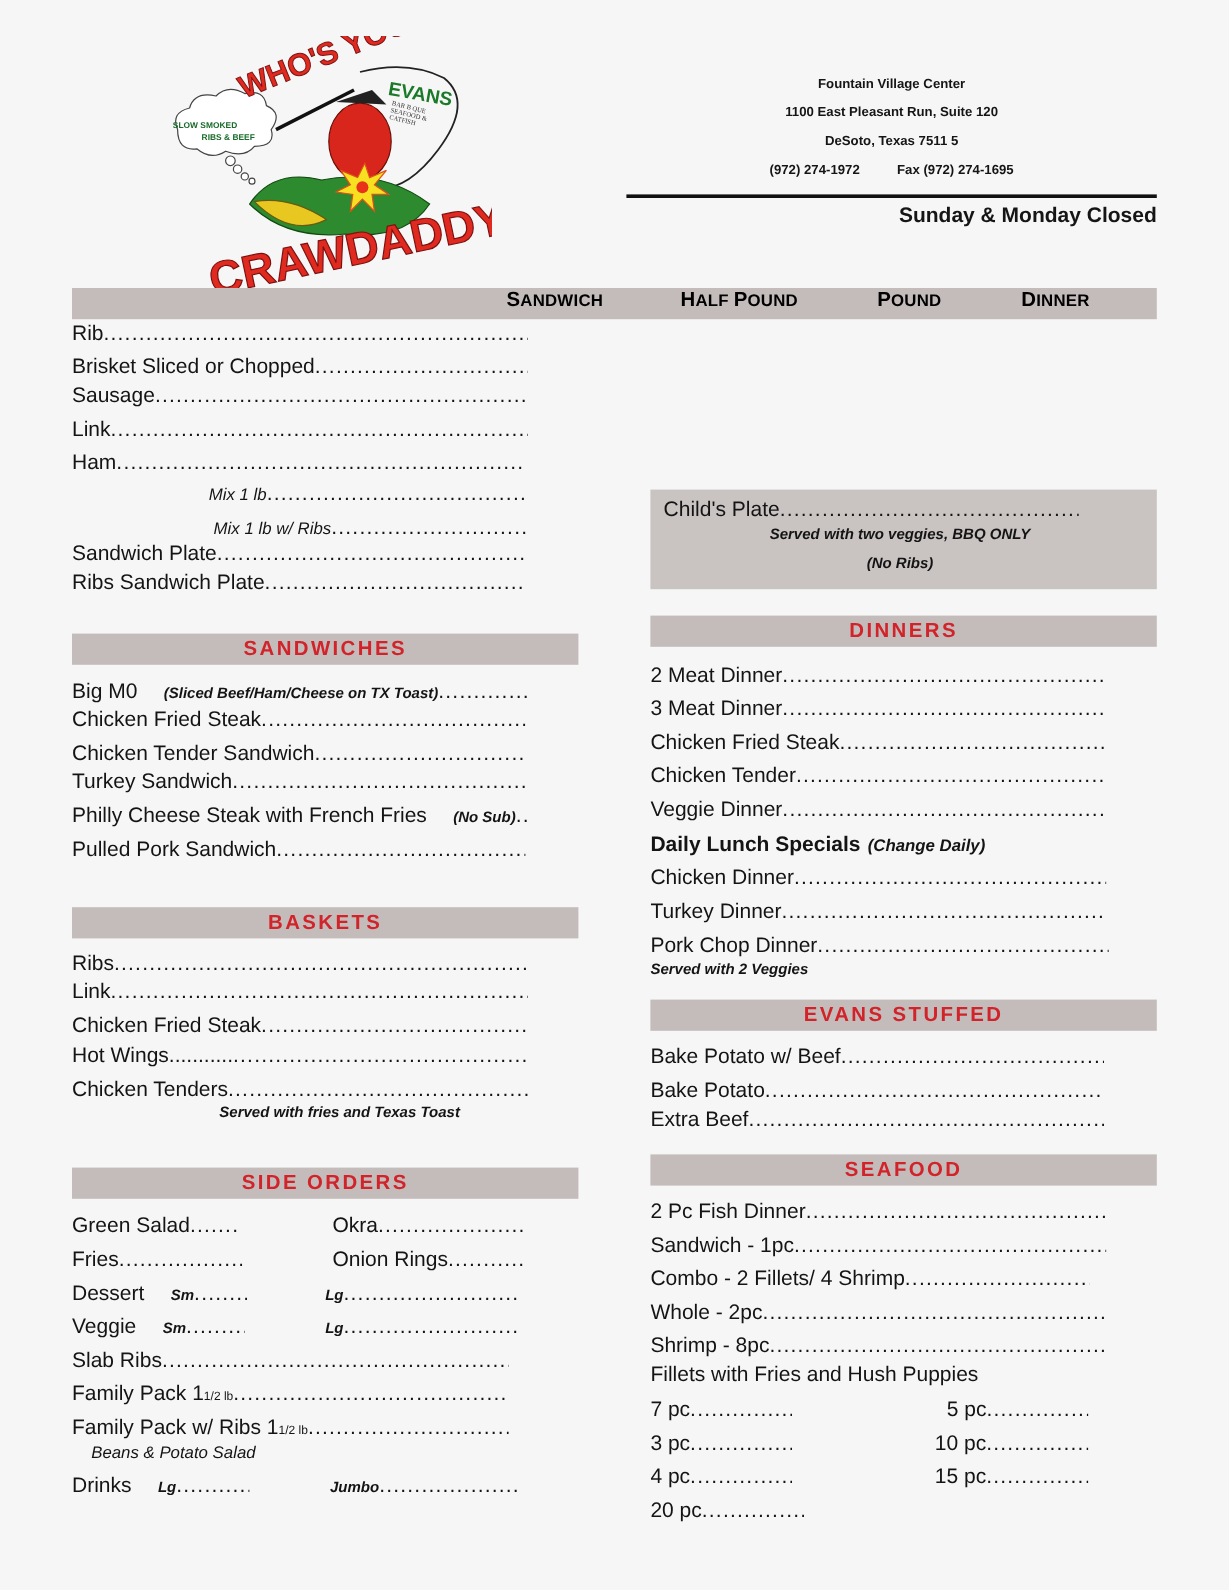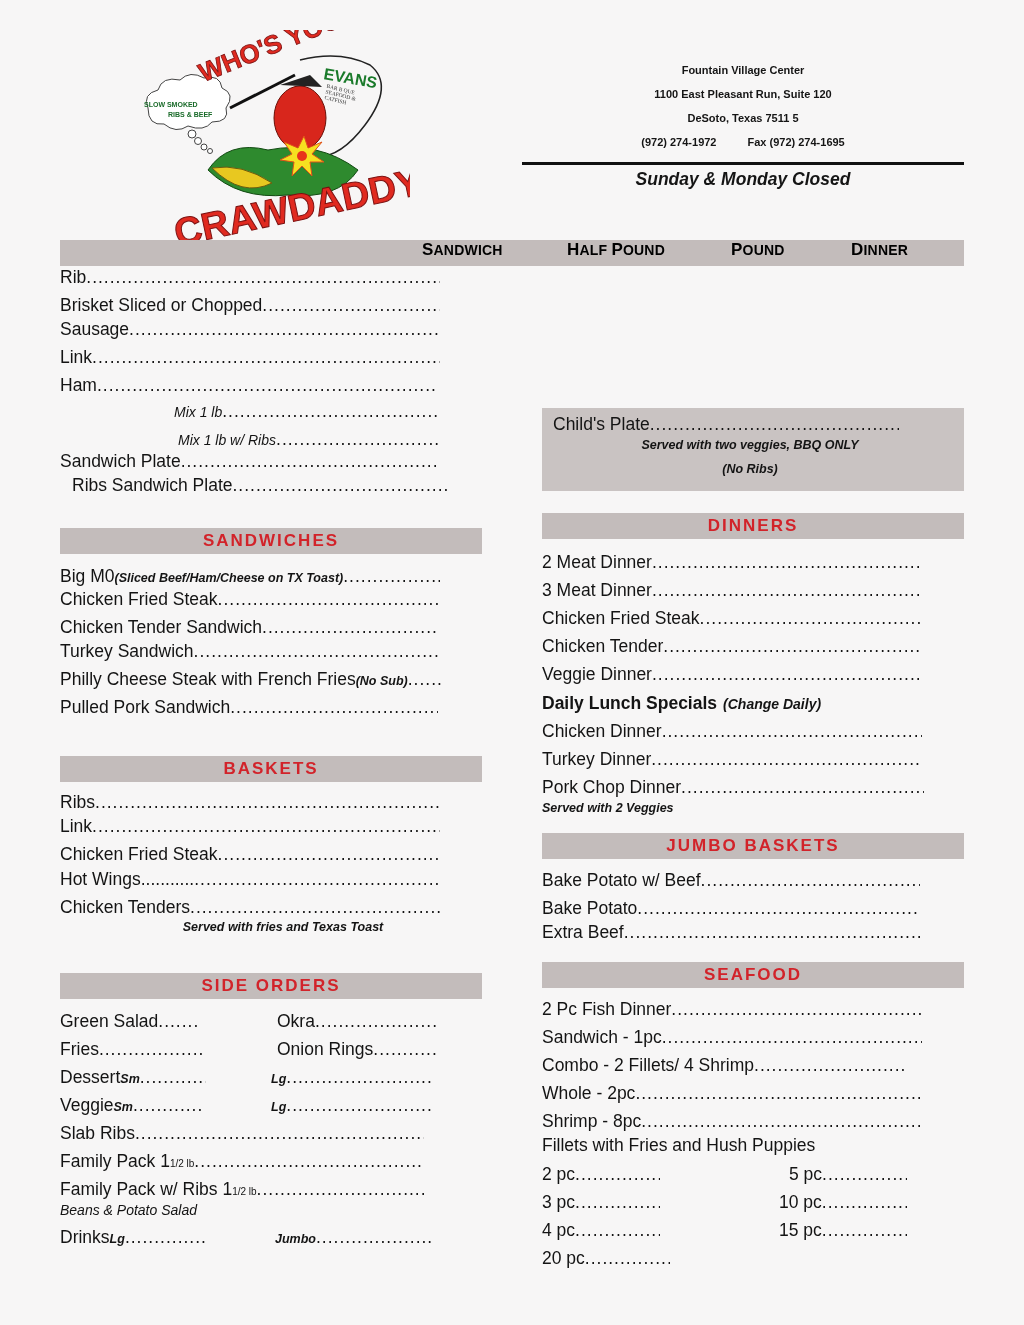--- a/index.html
+++ b/index.html
@@ -9,34 +9,34 @@
   .abs { position: absolute; }
 
   
   .logo { left: 130px; top: 30px; width: 280px; height: 210px; }
   .logo svg { width: 100%; height: 100%; }
 
   
   .contact { left: 522px; top: 58px; width: 442px; text-align: center; font-weight: bold; font-size: 11px; line-height: 24px; color: #151515; }
   .contact .phones { display: flex; justify-content: center; gap: 31px; }
   .header-rule { left: 522px; top: 162px; width: 442px; height: 3px; background: #111; }
-  .hours { left: 522px; top: 167px; width: 442px; text-align: center; font-weight: bold; font-style: italic; font-size: 17.5px; line-height: 24px; color: #151515; }
+  .hours { left: 522px; top: 167px; width: 442px; text-align: right; font-weight: bold; font-size: 17.5px; line-height: 24px; color: #151515; }
 
   
   .col-bar { left: 60px; top: 240px; width: 904px; height: 26px; background: #c3bcbb; }
   .col-label { position: absolute; top: 0; color: #000000; font-weight: bold; font-size: 14px; font-variant: small-caps; letter-spacing: 0.2px; }
   .col-label .cap { font-size: 17px; }
 
   
   .sec-bar { height: 26px; background: #c3bcbb; text-align: center; color: #d2232a; font-weight: bold; font-size: 17px; letter-spacing: 2px; line-height: 26px; }
 
   
   .line { position: absolute; font-size: 17.5px; white-space: nowrap; color: #141414; display: flex; align-items: baseline; overflow: hidden; }
   .line .name { flex: 0 0 auto; }
-  .line .note { font-style: italic; font-weight: bold; font-size: 12.5px; margin-left: 0; flex: 0 0 auto; }
+  .line .note { font-style: italic; font-weight: bold; font-size: 12.5px; margin-left: 22px; flex: 0 0 auto; }
   .line .dots { flex: 1 1 auto; overflow: hidden; letter-spacing: 1px; }
   .line .dots::after { content: "........................................................................................................................................................"; }
   .line.ital .name { font-style: italic; font-size: 14px; }
   .line sup { font-size: 10px; vertical-align: super; line-height: 0; }
 
   .sub { position: absolute; font-style: italic; font-weight: bold; font-size: 12.5px; color: #141414; text-align: center; }
 
   
   .child-box { left: 542px; top: 408px; width: 422px; height: 83px; background: #c9c3c2; }
 
@@ -127,21 +127,21 @@
     <span class="dots"></span>
   </div>
 <div class="line ital" style="left:178px;top:429px;width:262px">
     <span class="name">Mix 1 lb w/ Ribs</span>
     <span class="dots"></span>
   </div>
 <div class="line" style="left:60px;top:451px;width:380px">
     <span class="name">Sandwich Plate </span>
     <span class="dots"></span>
   </div>
-<div class="line" style="left:72px;top:475px;width:378px">
+<div class="line" style="left:60px;top:475px;width:378px">
     <span class="name">Ribs Sandwich Plate</span>
     <span class="dots"></span>
   </div>
 
 <div class="abs child-box"></div>
 <div class="line" style="left:553px;top:414px;width:346px">
     <span class="name">Child's Plate</span>
     <span class="dots"></span>
   </div>
 <div class="sub" style="left:542px;top:438px;width:416px">Served with two veggies, BBQ ONLY</div>
@@ -240,21 +240,21 @@
 <div class="line" style="left:60px;top:1151px;width:364px">
     <span class="name">Family Pack 1</span>
     <sup>1/2 lb</sup>
     <span class="dots"></span>
   </div>
 <div class="line" style="left:60px;top:1179px;width:364px">
     <span class="name">Family Pack w/ Ribs 1</span>
     <sup>1/2 lb</sup>
     <span class="dots"></span>
   </div>
-<div class="sub" style="left:60px;top:1202px;text-align:right;font-weight:normal;font-size:14px">Beans &amp; Potato Salad</div>
+<div class="sub" style="left:76px;top:1202px;text-align:right;font-weight:normal;font-size:14px">Beans &amp; Potato Salad</div>
 <div class="line" style="left:60px;top:1227px;width:148px">
     <span class="name">Drinks</span>
     <span class="note">Lg</span>
     <span class="dots"></span>
   </div>
 <div class="line" style="left:271px;top:1227px;width:163px">
     <span class="note" style="margin-left:4px">Jumbo</span>
     <span class="dots"></span>
   </div>
 
@@ -290,21 +290,21 @@
 <div class="line" style="left:542px;top:749px;width:380px">
     <span class="name">Turkey Dinner </span>
     <span class="dots"></span>
   </div>
 <div class="line" style="left:542px;top:777px;width:382px">
     <span class="name">Pork Chop Dinner</span>
     <span class="dots"></span>
   </div>
 <div class="sub" style="left:542px;top:801px;text-align:left">Served with 2 Veggies</div>
 
-<div class="abs sec-bar" style="left:542px;top:833px;width:422px">JUMBO BASKETS</div>
+<div class="abs sec-bar" style="left:542px;top:833px;width:422px">EVANS STUFFED</div>
 <div class="line" style="left:542px;top:870px;width:378px">
     <span class="name">Bake Potato w/ Beef</span>
     <span class="dots"></span>
   </div>
 <div class="line" style="left:542px;top:898px;width:378px">
     <span class="name">Bake Potato </span>
     <span class="dots"></span>
   </div>
 <div class="line" style="left:542px;top:922px;width:378px">
     <span class="name">Extra Beef</span>
@@ -330,21 +330,21 @@
   </div>
 <div class="line" style="left:542px;top:1111px;width:380px">
     <span class="name">Shrimp - 8pc </span>
     <span class="dots"></span>
   </div>
 <div class="line" style="left:542px;top:1135px;width:320px">
     <span class="name">Fillets with Fries and Hush Puppies</span>
   </div>
 
 <div class="line" style="left:542px;top:1164px;width:118px">
-    <span class="name">2 pc</span>
+    <span class="name">7 pc</span>
     <span class="dots"></span>
   </div>
 <div class="line" style="left:542px;top:1192px;width:118px">
     <span class="name">3 pc</span>
     <span class="dots"></span>
   </div>
 <div class="line" style="left:542px;top:1220px;width:118px">
     <span class="name">4 pc</span>
     <span class="dots"></span>
   </div>

